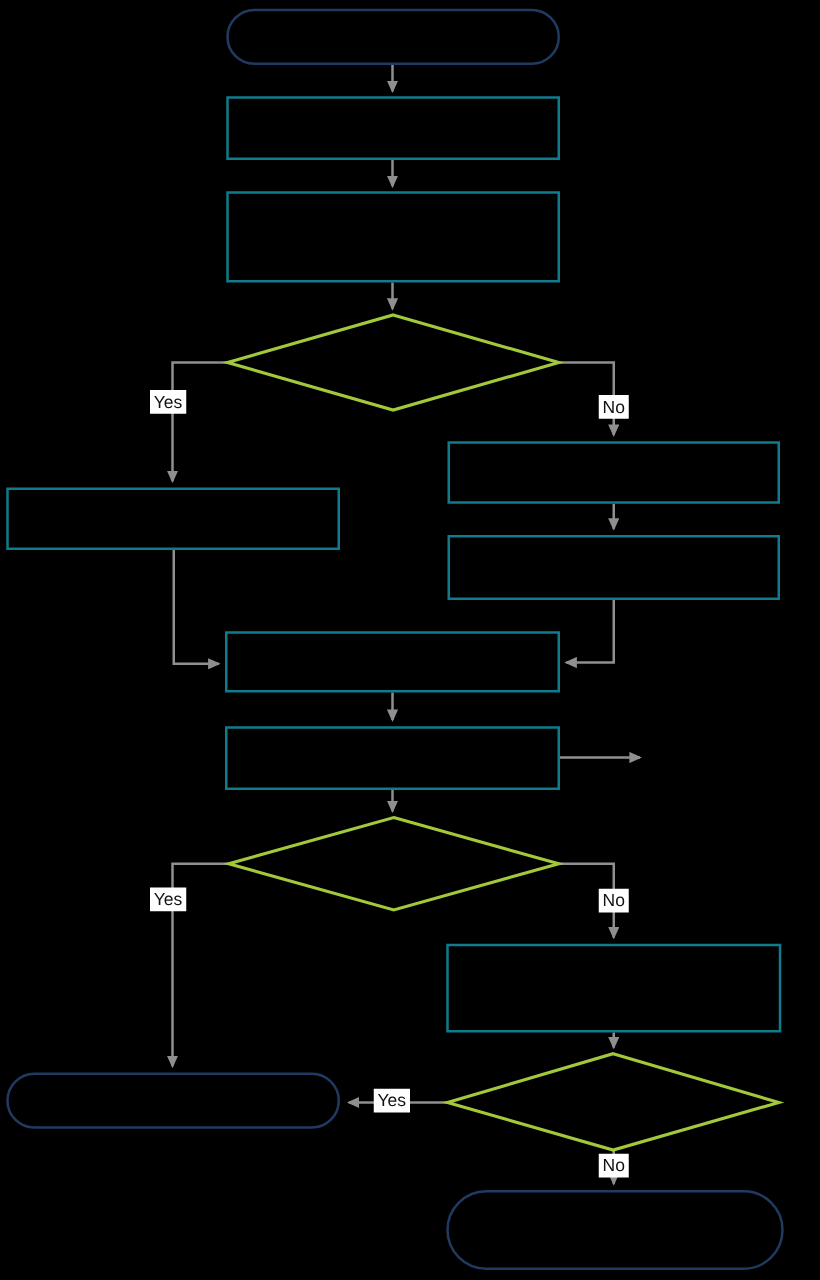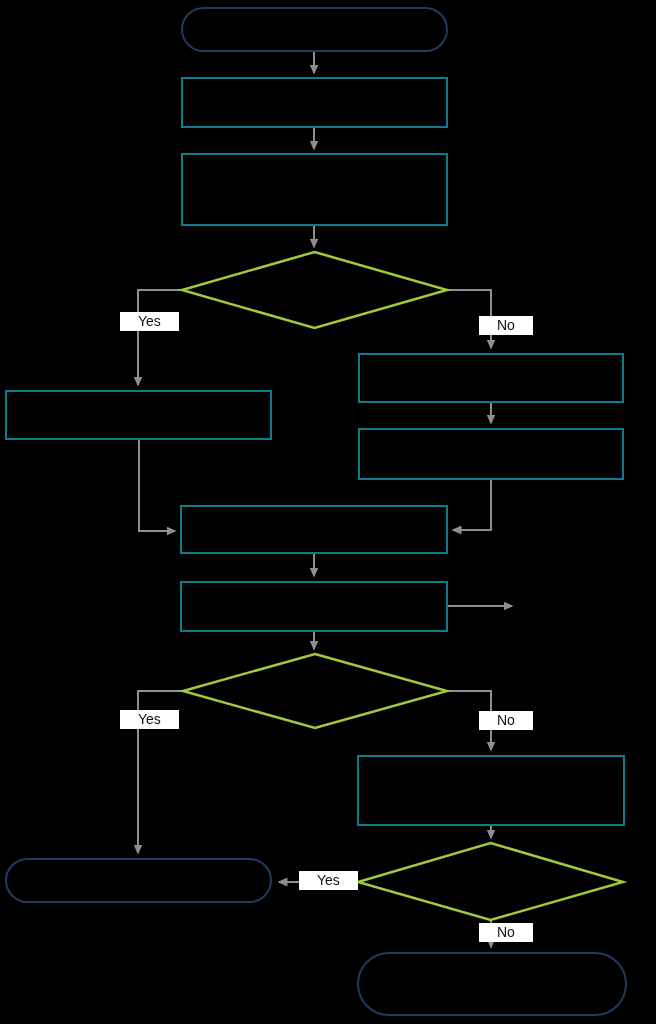--- a/index.html
+++ b/index.html
@@ -36,21 +36,21 @@
   }
   .process{
     border:2px solid var(--process-border);
   }
   .edge-label{
     position:absolute;
     background:var(--label-bg);
     color:var(--label-text);
     font-size:14px;
     line-height:17px;
-    padding:1px 18px;
+    padding:1px 3px;
     white-space:nowrap;
   }
 </style>
 </head>
 <body>
 
 <div class="canvas">
 
   <svg class="edges-svg" width="656" height="1024" viewBox="0 0 656 1024">
     <defs>

